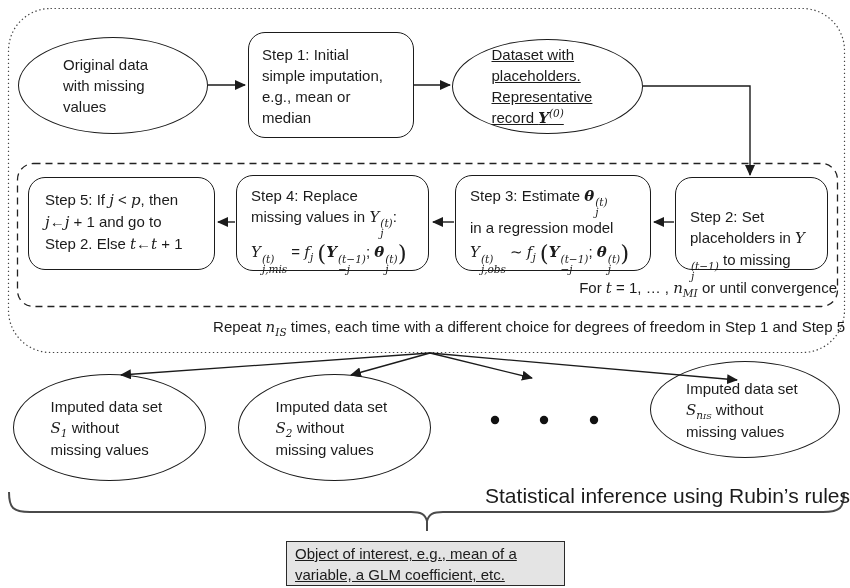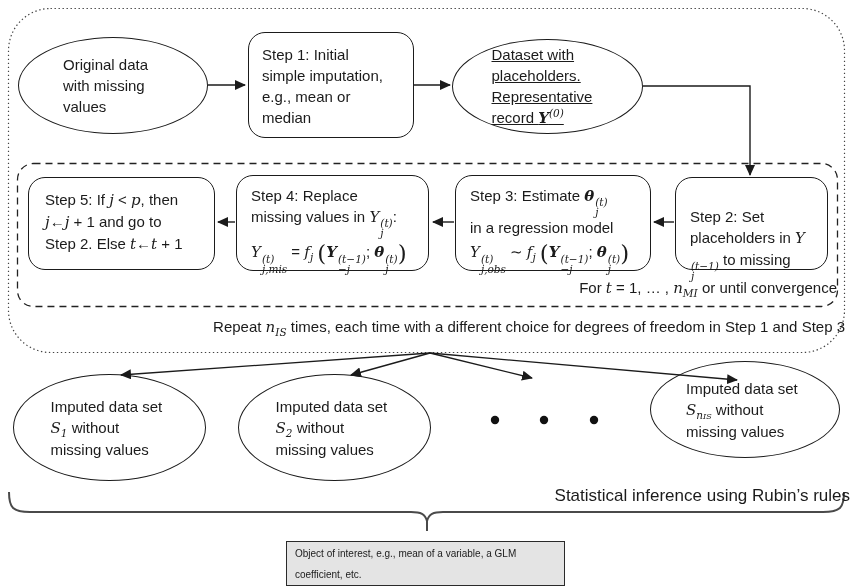--- a/index.html
+++ b/index.html
@@ -17,21 +17,21 @@
   .msc{font-family:"DejaVu Serif",serif;font-style:italic;}
   .bp{font-family:"DejaVu Serif",serif;font-size:23px;font-weight:400;vertical-align:-4px;line-height:0;}
   sup.msup{font-family:"DejaVu Serif",serif;font-style:italic;font-size:10.5px;line-height:0;}
   sub.msub{font-family:"DejaVu Serif",serif;font-style:italic;font-size:10.5px;line-height:0;}
   .ss{display:inline-flex;flex-direction:column;align-items:flex-start;
       font-family:"DejaVu Serif",serif;font-style:italic;font-size:10.5px;line-height:10px;
       vertical-align:-0.52em;margin-left:1px;}
   .ss2{font-size:8px;}
   .formula{margin-top:3px;white-space:nowrap;}
   .objbox{position:absolute;background:#e4e4e4;border:1.5px solid #2a2a2a;box-sizing:border-box;
-          font-size:10px;line-height:21px;padding:1px 8px;}
+          font-size:15px;line-height:21px;padding:1px 8px;text-decoration:underline;}
 </style>
 </head>
 <body>
 
 <div id="stage">
 
   <svg class="overlay" viewBox="0 0 850 588">
     <defs>
       <marker id="ah" markerUnits="userSpaceOnUse" markerWidth="11" markerHeight="10" viewBox="0 0 11 10" refX="10" refY="5" orient="auto">
         <path d="M0,0 L11,5 L0,10 Z" fill="#1b1b1b"></path>
@@ -119,33 +119,33 @@
   </div>
 
   <div class="node rbox" style="left:28px;top:177px;width:187px;height:93px;padding:11px 6px 0 16px;">
     <div><span>Step 5: If </span><span class="mi">j</span><span> &lt; </span><span class="mi">p</span><span>, then</span></div>
     <div><span class="mi">j</span><span>←</span><span class="mi">j</span><span> + 1 and go to</span></div>
     <div><span>Step 2. Else </span><span class="mi">t</span><span>←</span><span class="mi">t</span><span> + 1</span></div>
   </div>
 
   <div class="caption" style="left:17px;top:278px;width:820px;"><span>For </span><span class="mi">t</span><span> = 1, … , </span><span class="mi">n</span><sub class="msub">MI</sub><span> or until convergence</span></div>
 
-  <div class="caption" style="left:8px;top:317px;width:837px;"><span>Repeat </span><span class="mi">n</span><sub class="msub">IS</sub><span> times, each time with a different choice for degrees of freedom in Step 1 and Step 3</span></div>
+  <div class="caption" style="left:8px;top:317px;width:837px;"><span>Repeat </span><span class="mi">n</span><sub class="msub">IS</sub><span> times, each time with a different choice for degrees of freedom in Step 1 and Step 5</span></div>
 
   <div class="node ellipse" style="left:13px;top:374px;width:193px;height:107px;">
     <div class="etext" style="width:118px;"><span>Imputed data set </span><span class="msc">S</span><sub class="msub">1</sub><span> without missing values</span></div>
   </div>
 
   <div class="node ellipse" style="left:238px;top:374px;width:193px;height:107px;">
     <div class="etext" style="width:118px;"><span>Imputed data set </span><span class="msc">S</span><sub class="msub">2</sub><span> without missing values</span></div>
   </div>
 
   <div class="node ellipse" style="left:650px;top:361px;width:190px;height:97px;">
     <div class="etext" style="width:118px;"><span>Imputed data set </span><span class="msc">S</span><sub class="msub">n<span class="ss2">IS</span></sub><span> without missing values</span></div>
   </div>
 
-  <div class="caption" style="left:0;top:486px;width:850px;font-size:17px;">Statistical inference using Rubin’s rules</div>
+  <div class="caption" style="left:0;top:486px;width:850px;font-size:21px;">Statistical inference using Rubin’s rules</div>
 
   <div class="objbox" style="left:286px;top:541px;width:279px;height:45px;">
     <span>Object of interest, e.g., mean of a variable, a GLM coefficient, etc.</span>
   </div>
 
 </div>
 
 </body></html>

